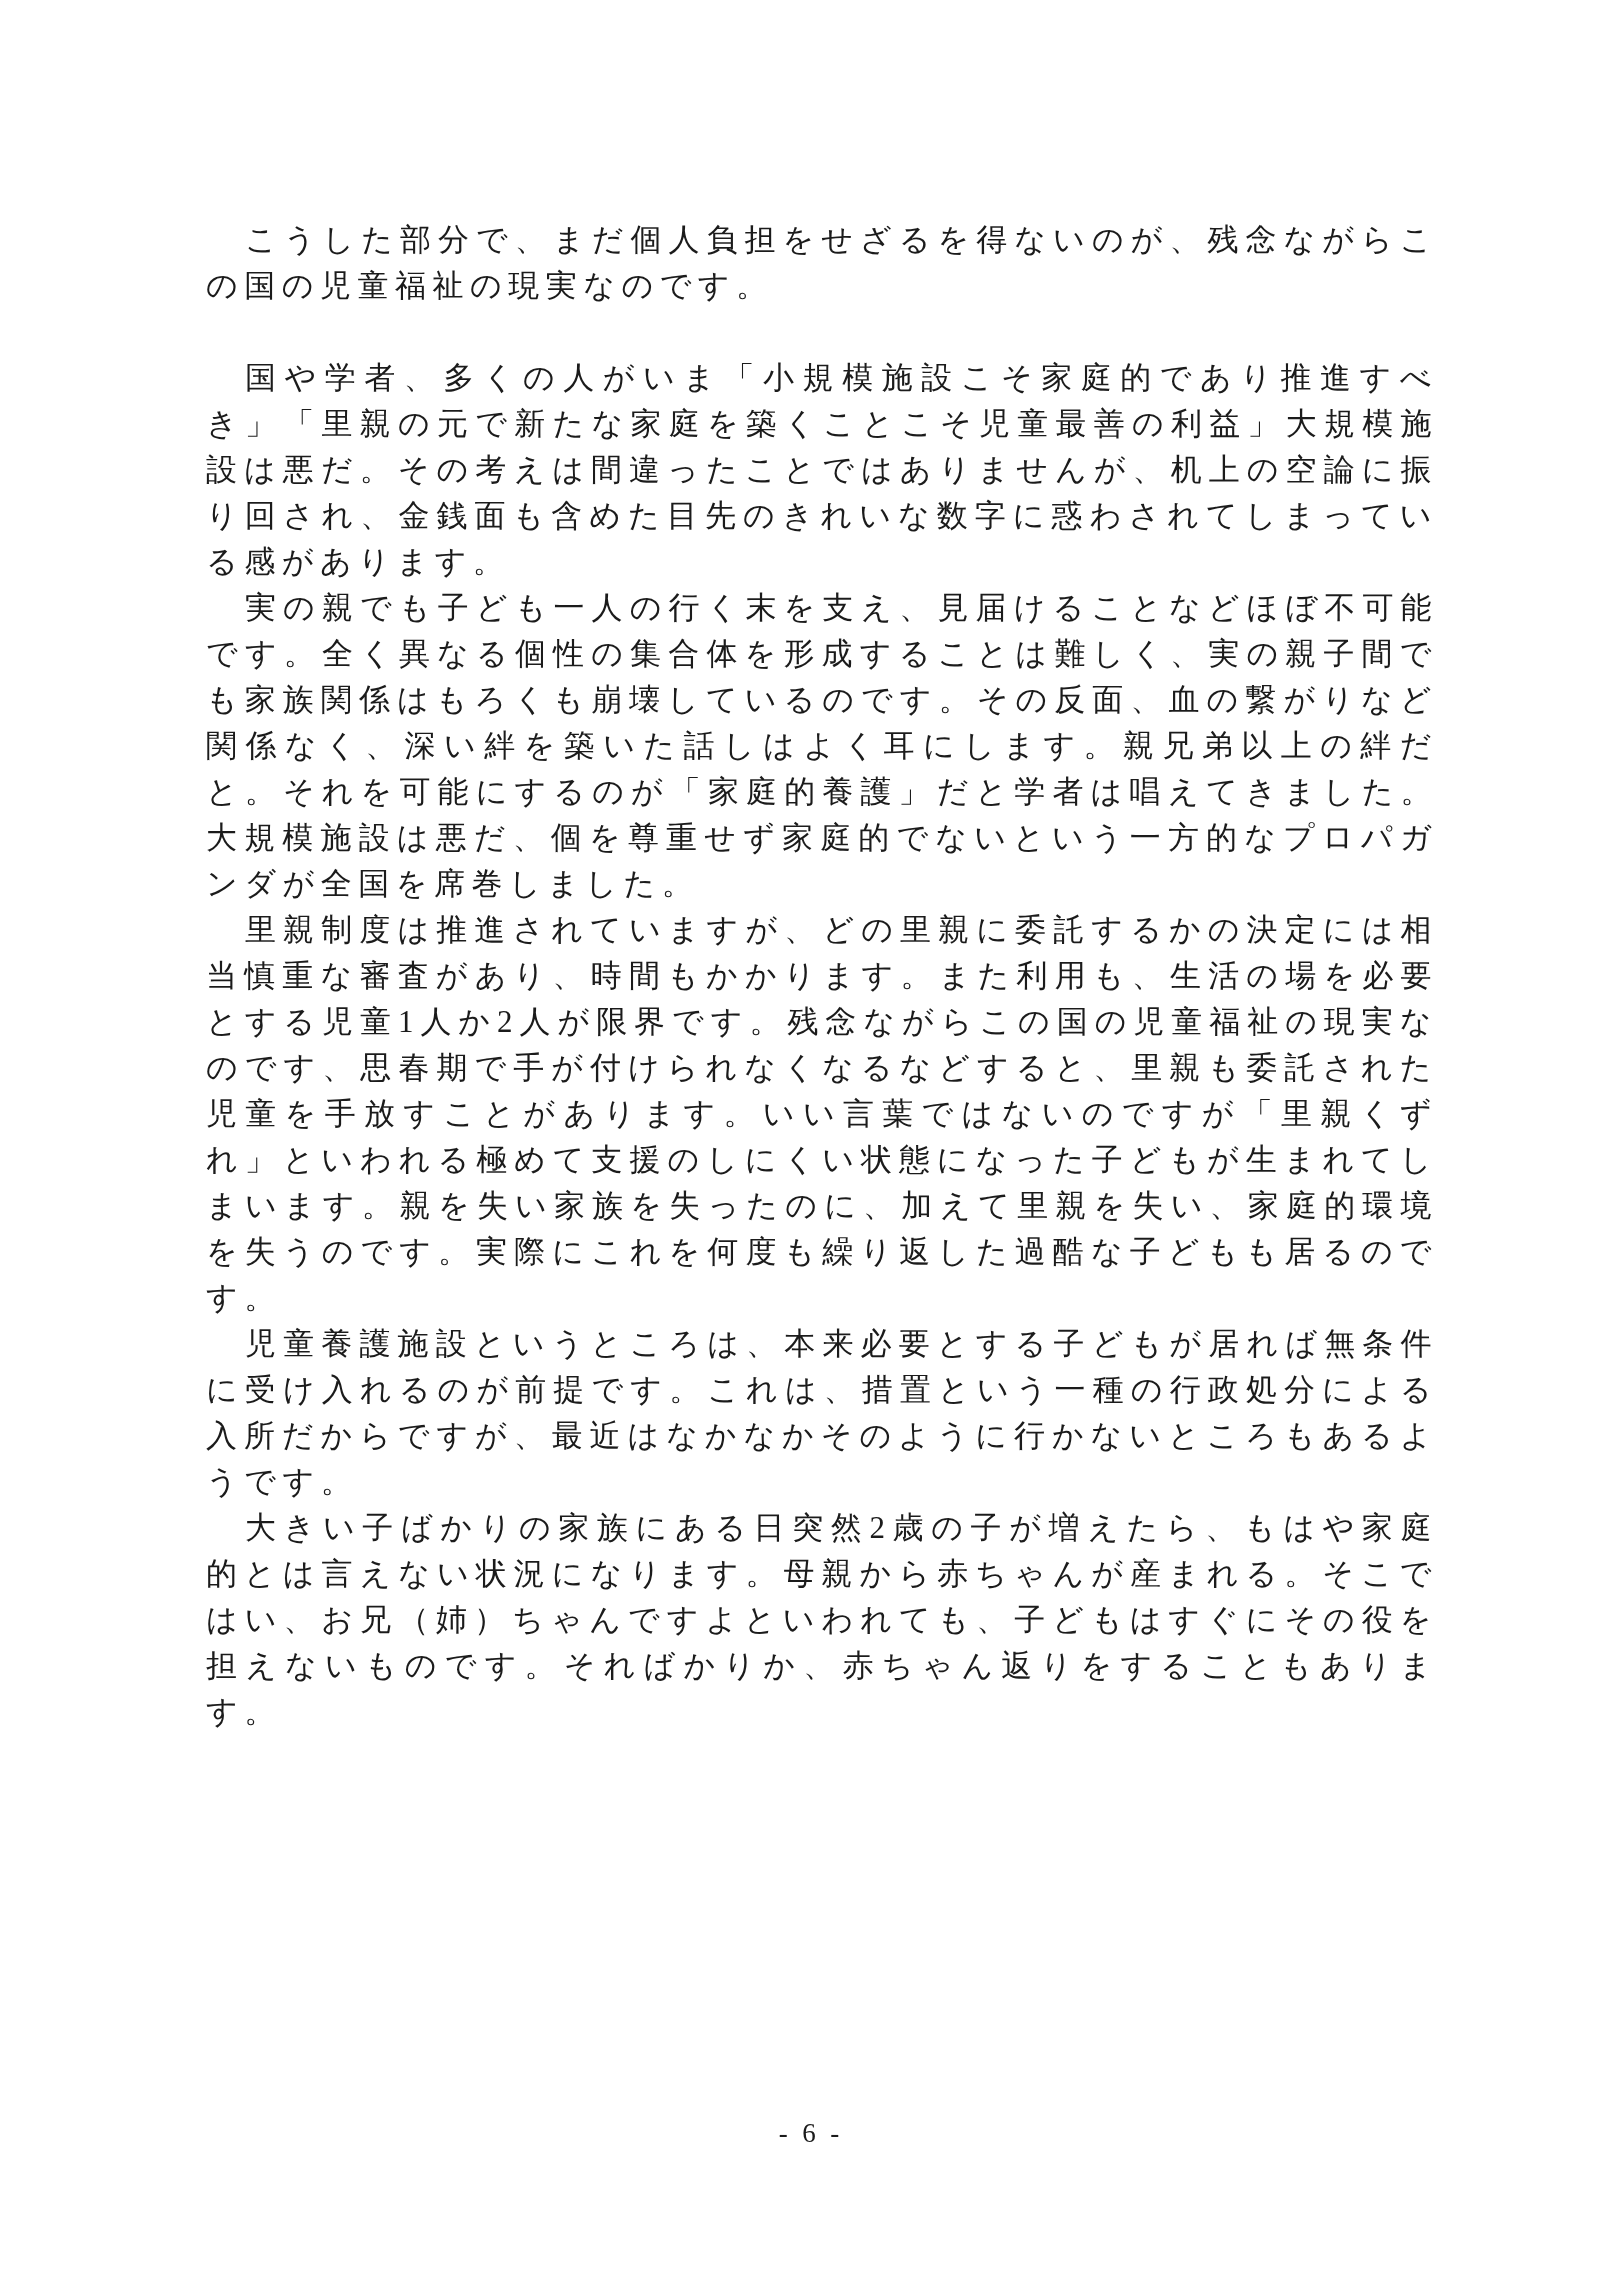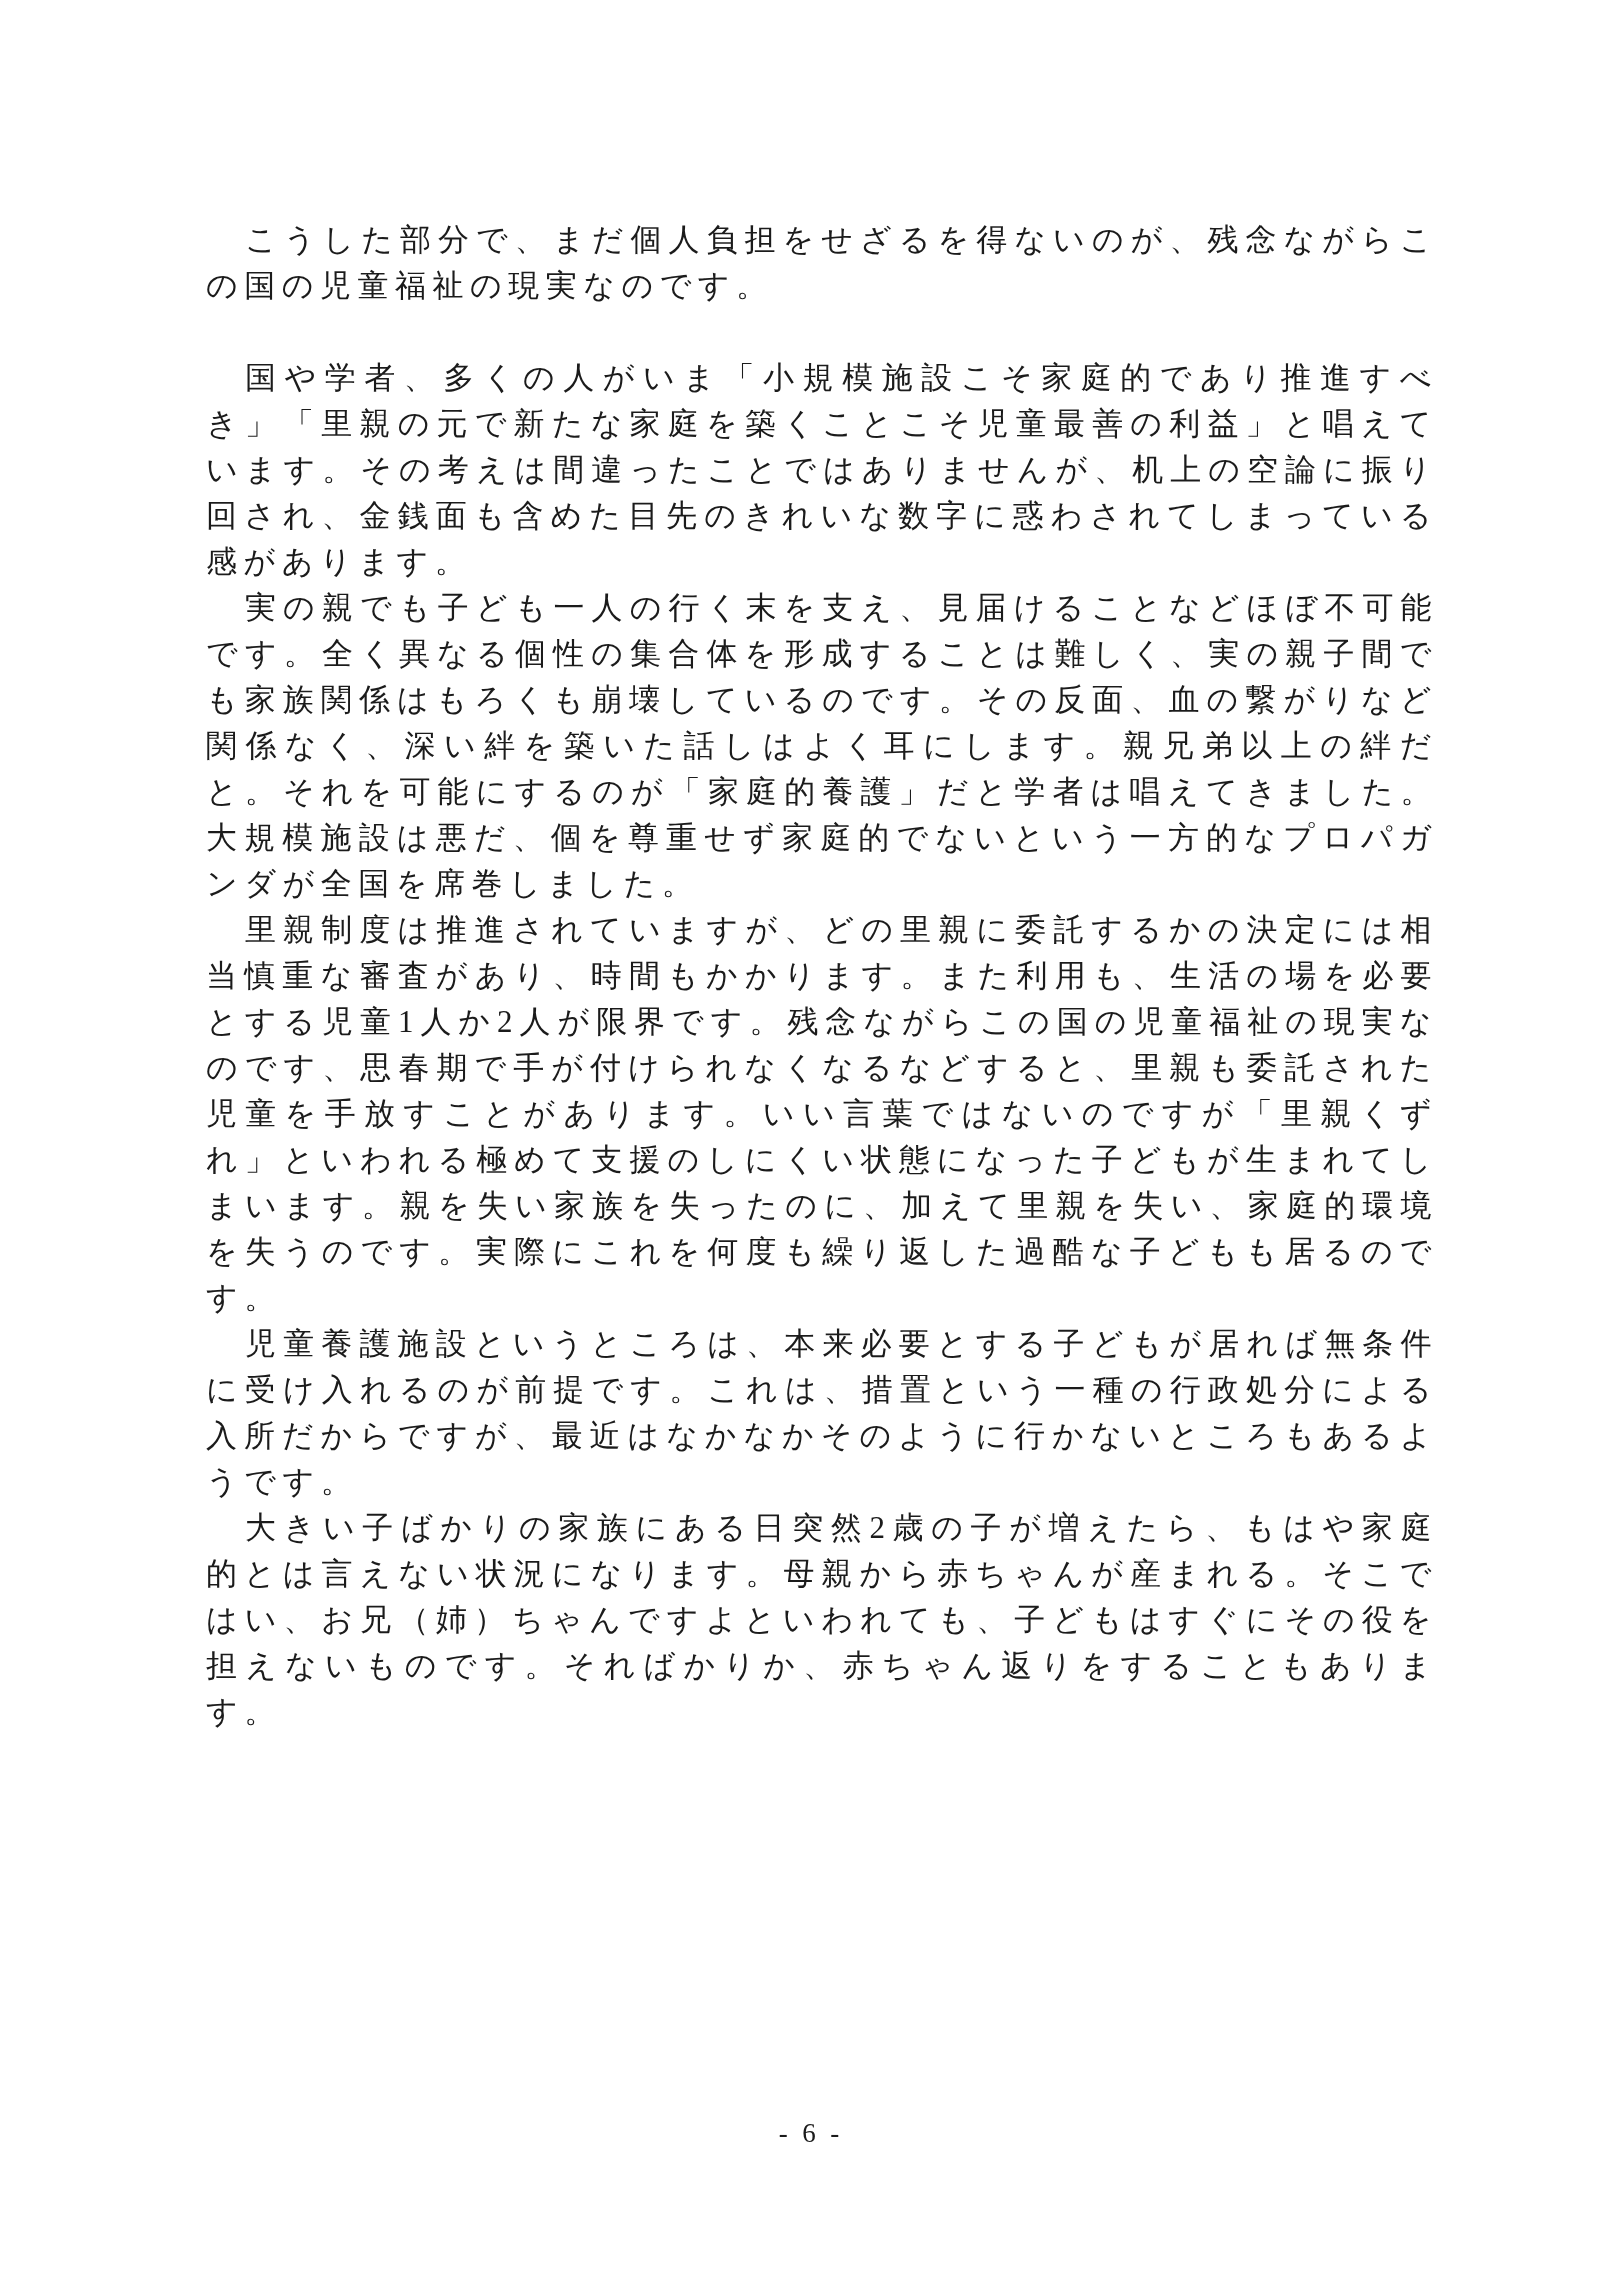--- a/index.html
+++ b/index.html
@@ -51,21 +51,21 @@
     letter-spacing: 3.9px;
     color: #1b1b1b;
   }
 </style>
 </head>
 <body>
 
 <div class="page">
   <div class="text-block" id="paragraphs">
       <p class="gap-after">こうした部分で、まだ個人負担をせざるを得ないのが、残念ながらこの国の児童福祉の現実なのです。</p>
-      <p>国や学者、多くの人がいま「小規模施設こそ家庭的であり推進すべき」「里親の元で新たな家庭を築くことこそ児童最善の利益」と唱えています。その考えは間違ったことではありませんが、机上の空論に振り回され、金銭面も含めた目先のきれいな数字に惑わされてしまっている感があります。</p>
+      <p>国や学者、多くの人がいま「小規模施設こそ家庭的であり推進すべき」「里親の元で新たな家庭を築くことこそ児童最善の利益」大規模施設は悪だ。その考えは間違ったことではありませんが、机上の空論に振り回され、金銭面も含めた目先のきれいな数字に惑わされてしまっている感があります。</p>
       <p>実の親でも子ども一人の行く末を支え、見届けることなどほぼ不可能です。全く異なる個性の集合体を形成することは難しく、実の親子間でも家族関係はもろくも崩壊しているのです。その反面、血の繋がりなど関係なく、深い絆を築いた話しはよく耳にします。親兄弟以上の絆だと。それを可能にするのが「家庭的養護」だと学者は唱えてきました。大規模施設は悪だ、個を尊重せず家庭的でないという一方的なプロパガンダが全国を席巻しました。</p>
       <p>里親制度は推進されていますが、どの里親に委託するかの決定には相当慎重な審査があり、時間もかかります。また利用も、生活の場を必要とする児童1人か2人が限界です。残念ながらこの国の児童福祉の現実なのです、思春期で手が付けられなくなるなどすると、里親も委託された児童を手放すことがあります。いい言葉ではないのですが「里親くずれ」といわれる極めて支援のしにくい状態になった子どもが生まれてしまいます。親を失い家族を失ったのに、加えて里親を失い、家庭的環境を失うのです。実際にこれを何度も繰り返した過酷な子どもも居るのです。</p>
       <p>児童養護施設というところは、本来必要とする子どもが居れば無条件に受け入れるのが前提です。これは、措置という一種の行政処分による入所だからですが、最近はなかなかそのように行かないところもあるようです。</p>
       <p>大きい子ばかりの家族にある日突然2歳の子が増えたら、もはや家庭的とは言えない状況になります。母親から赤ちゃんが産まれる。そこではい、お兄（姉）ちゃんですよといわれても、子どもはすぐにその役を担えないものです。そればかりか、赤ちゃん返りをすることもあります。</p>
     </div>
   <div class="page-number">- 6 -</div>
 </div>
 
 
 </body></html>

